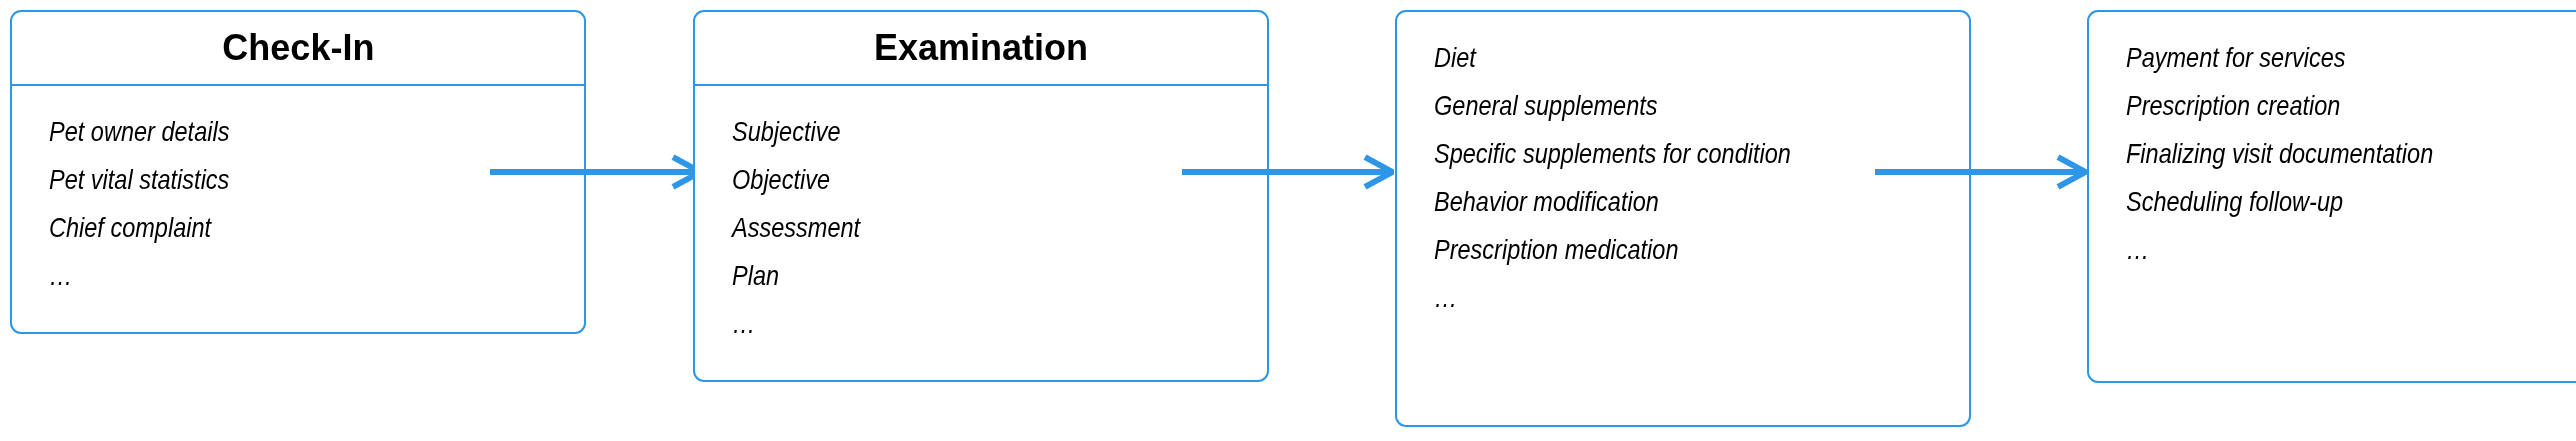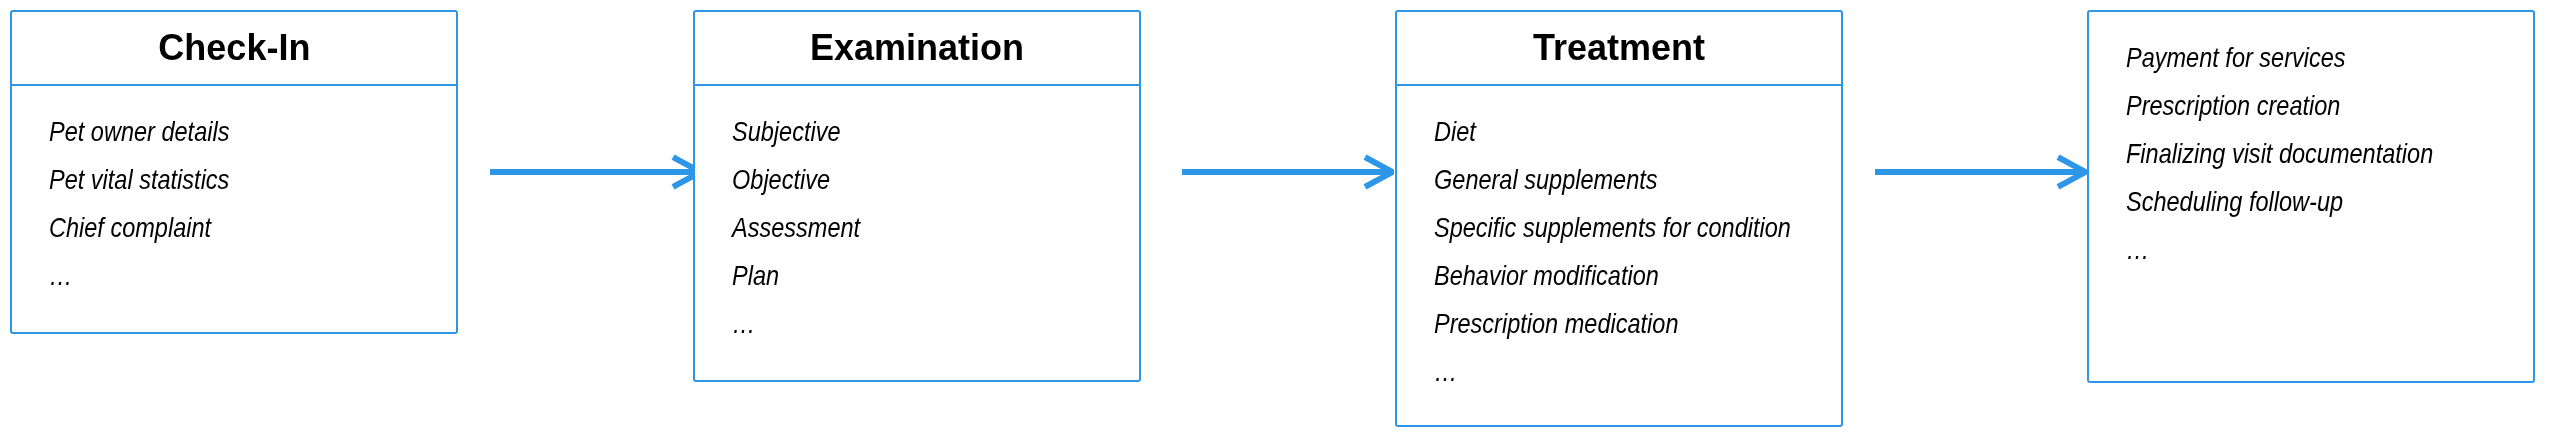--- a/index.html
+++ b/index.html
@@ -9,24 +9,24 @@
     position: relative;
     width: 2576px;
     height: 441px;
     background: var(--bg);
     font-family: "Liberation Sans", sans-serif;
     overflow: hidden;
   }
   .stage {
     position: absolute;
     top: 9.7px;
-    width: 448px;
+    width: 576px;
     background: var(--bg);
     border: 2.2px solid var(--accent);
-    border-radius: 3px;
+    border-radius: 11px;
   }
   .stage-check-in    { left: 10.4px;   height: 324px; }
   .stage-examination { left: 693px;  height: 372px; }
   .stage-treatment   { left: 1395px; height: 417px; }
   .stage-leaving     { left: 2087px; height: 373px; }
   .stage-header {
     height: 74px;
     border-bottom: 2.2px solid var(--accent);
     display: flex;
     align-items: center;
@@ -106,23 +106,20 @@
   </div>
 
   <div class="arrow arrow-2">
     <svg viewBox="0 0 285 64">
       <line x1="0" y1="32" x2="283" y2="32"></line>
       <polyline points="246,12 283,32 246,52"></polyline>
     </svg>
   </div>
 
   <div class="stage stage-treatment">
-    <div class="stage-header">
-      <div class="stage-title">Treatment</div>
-    </div>
     <div class="stage-body">
       <div class="stage-item">Diet</div>
       <div class="stage-item">General supplements</div>
       <div class="stage-item">Specific supplements for condition</div>
       <div class="stage-item">Behavior modification</div>
       <div class="stage-item">Prescription medication</div>
       <div class="stage-item">…</div>
     </div>
   </div>
 

